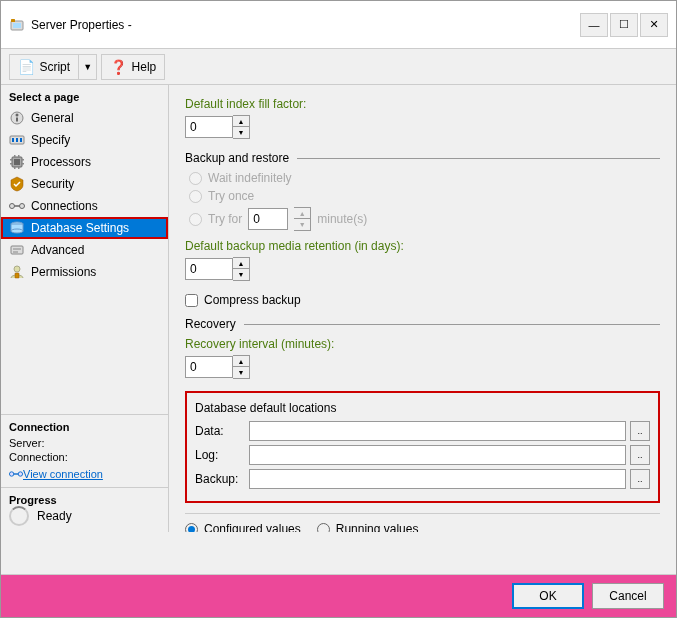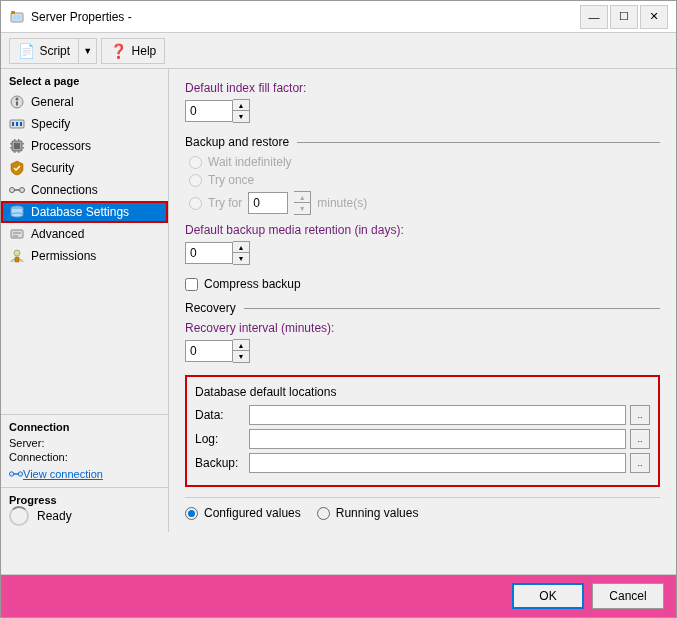--- a/index.html
+++ b/index.html
@@ -18,21 +18,21 @@
       width: 677px;
       height: 618px;
       background: #f0f0f0;
       border: 1px solid #999;
       display: flex;
       flex-direction: column;
       box-shadow: 2px 2px 8px rgba(0,0,0,0.3);
     }
     .title-bar {
       background: #fff;
-      height: 32px;
+      height: 48px;
       display: flex;
       align-items: center;
       padding: 0 8px;
       border-bottom: 1px solid #ccc;
       flex-shrink: 0;
     }
     .title-bar-icon {
       width: 16px;
       height: 16px;
       margin-right: 6px;
@@ -203,21 +203,21 @@
       padding: 12px 16px;
       overflow-y: auto;
       background: #f0f0f0;
     }
 
     .section-group {
       margin-bottom: 12px;
     }
     .field-label {
       font-size: 12px;
-      color: #701a75;
+      color: #4d7c0f;
       margin-bottom: 4px;
     }
     .spinner-input-row {
       display: flex;
       align-items: center;
       gap: 0;
     }
     .num-input {
       width: 48px;
       height: 22px;

